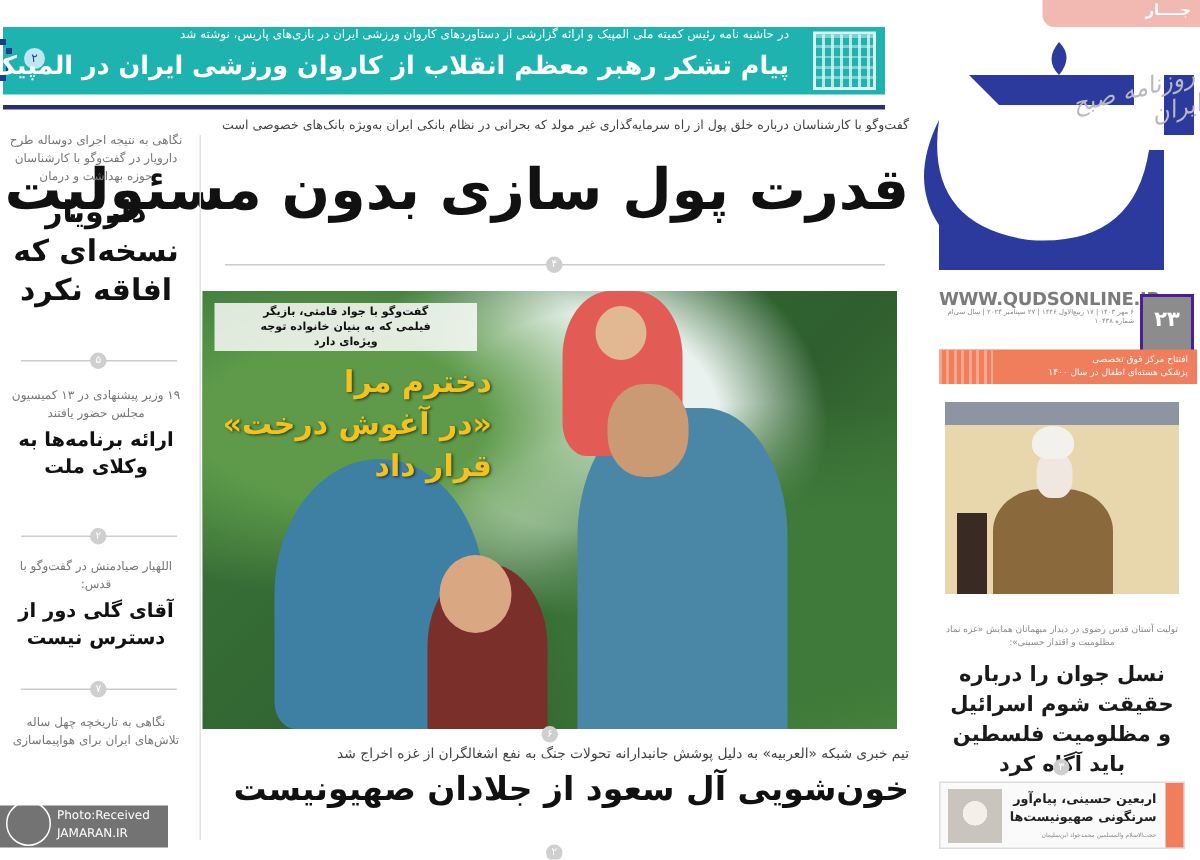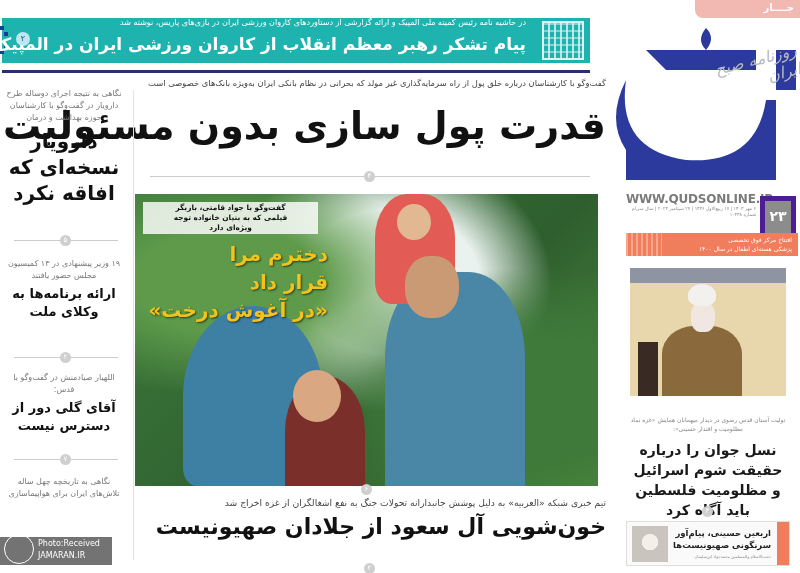--- a/index.html
+++ b/index.html
@@ -20,21 +20,21 @@
      linear-gradient(#1b3f8f 0 0) 4px 18px/4px 4px no-repeat,
      linear-gradient(#1b3f8f 0 0) 0 24px/4px 4px no-repeat}
   .rule{left:2px;top:70px;width:588px;height:3px;background:#2c2f6e}
   
   .mast-tab{left:695px;top:0;width:105px;height:18px;background:#f2b8b2;border-radius:0 0 0 8px}
   .mast-tab span{position:absolute;right:6px;top:2px;font-size:10px;color:#fff;font-weight:bold}
   .logo{left:606px;top:20px;width:192px;height:168px}
   .subtitle{left:700px;top:52px;font-size:16px;color:#b8b8c4;font-style:italic;transform:rotate(-14deg)}
   .site{left:626px;top:192px;font-size:12px;font-weight:bold;color:#7b7b7b;letter-spacing:-0.2px;direction:ltr}
   .dateline{left:626px;top:206px;width:130px;font-size:4.6px;color:#888;line-height:6px}
-  .issue-box{left:760px;top:196px;width:36px;height:48px;border:5px solid #4c1d95;background:#8c8c8c;color:#fff;font-size:14px;text-align:center;line-height:30px;font-weight:bold}
+  .issue-box{left:760px;top:196px;width:36px;height:48px;border:2px solid #4c1d95;background:#8c8c8c;color:#fff;font-size:14px;text-align:center;line-height:30px;font-weight:bold}
   .promo{left:626px;top:233px;width:172px;height:23px;background:#f07d5c}
   .promo .stripes{left:0;top:0;width:36px;height:23px;background:repeating-linear-gradient(90deg,#f7a78c 0 2px,transparent 2px 5px)}
   .promo .t{right:6px;top:2px;font-size:6px;color:#fff;line-height:9px;text-align:right}
   .photo-cleric{left:630px;top:268px;width:156px;height:128px;
      background:linear-gradient(180deg,#8f94a3 0 12%,#e8d6ac 12% 100%)}
   .photo-cleric .turban{left:58px;top:16px;width:28px;height:22px;background:#f3f1ee;border-radius:50% 50% 40% 40%}
   .photo-cleric .face{left:61px;top:34px;width:24px;height:30px;background:#f0e8e0;border-radius:40%}
   .photo-cleric .robe{left:32px;top:58px;width:80px;height:70px;background:#8a6a3c;border-radius:40% 40% 0 0}
   .photo-cleric .chair{left:8px;top:74px;width:20px;height:54px;background:#3a2a24}
   .cleric-kicker{left:628px;top:415px;width:160px;font-size:6px;color:#888;text-align:center;line-height:9px}
@@ -143,22 +143,22 @@
   <div class="abs ph-child"></div>
   <div class="abs ph-cface"></div>
   <div class="abs ph-fface"></div>
   <div class="abs ph-boy"></div>
   <div class="abs ph-boyface"></div>
   <div class="abs ph-kicker-wrap">
     <div style="font-size:7.4px;font-weight:bold;color:#111;background:rgba(255,255,255,.82);padding:1px 20px;line-height:10px;text-align:center">گفت‌وگو با جواد قامتی، بازیگر فیلمی که به بنیان خانواده توجه ویژه‌ای دارد</div>
   </div>
   <div class="abs ph-head">
     <div>دخترم مرا</div>
+    <div>«در آغوش درخت»</div>
     <div>قرار داد</div>
-    <div>«در آغوش درخت»</div>
   </div>
 </div>
 <div class="abs pgno" style="left:361px;top:484px">۶</div>
 
 <div class="abs sub-kicker">تیم خبری شبکه «العربیه» به دلیل پوشش جانبدارانه تحولات جنگ به نفع اشغالگران از غزه اخراج شد</div>
 <div class="abs sub-head">خون‌شویی آل سعود از جلادان صهیونیست</div>
 <div class="abs pgno" style="left:364px;top:563px">۲</div>
 
 <div class="abs vrule"></div>
 

